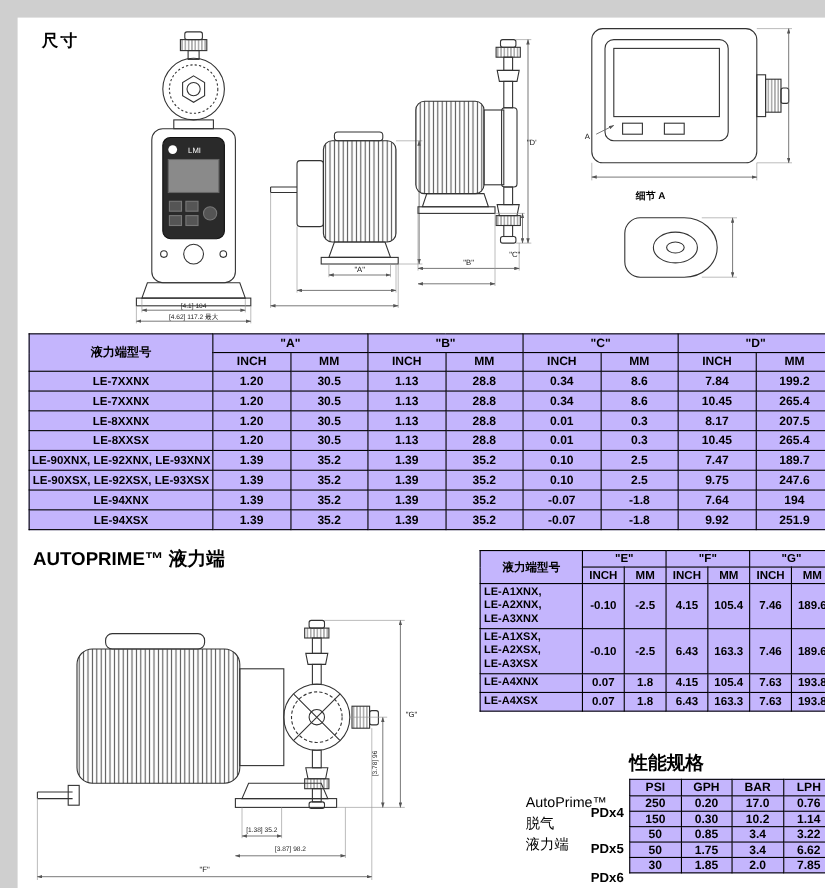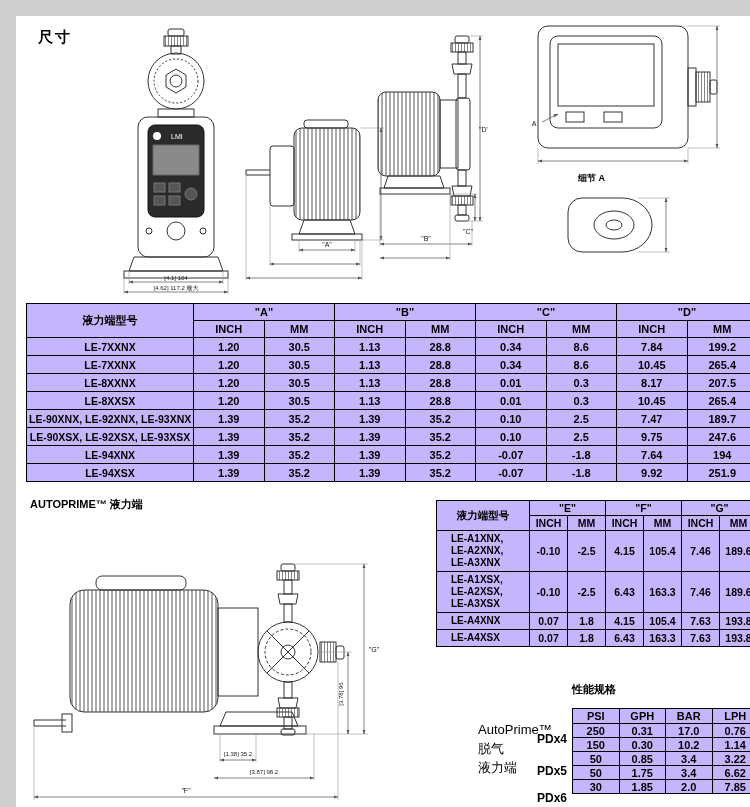--- a/index.html
+++ b/index.html
@@ -1,30 +1,30 @@
 <!DOCTYPE html>
 <html><head>
 <meta charset="utf-8">
 <style>
   *{margin:0;padding:0;box-sizing:border-box}
   body{background:#cfcfcf;font-family:"Liberation Sans",sans-serif;color:#000}
   .page{position:relative;width:744px;height:801px;background:#fff;overflow:hidden;margin:16px}
   .abs{position:absolute}
   .page-title{position:absolute;left:22px;top:12px;font-size:15px;font-weight:bold;letter-spacing:2px}
-  .sec-title{position:absolute;font-size:11px;font-weight:bold}
+  .sec-title{position:absolute;font-size:17px;font-weight:bold}
   table{border-collapse:collapse;table-layout:fixed;background:#c4b5fd}
   th,td{border:1px solid #000;font-size:11px;font-weight:bold;text-align:center;padding:0 2px;overflow:hidden}
   .t-main{position:absolute;left:10px;top:287px;width:731px}
   .t-main th{height:17px}
   .t-main td{height:18px}
   .t-main .model{font-size:10.5px;white-space:nowrap}
   .t-ap{position:absolute;left:420px;top:484px;width:321px}
   .t-ap th{height:15px;font-size:10.5px}
   .t-ap td{height:17px;font-size:10.5px}
-  .t-ap .model{text-align:left;white-space:pre-line;line-height:12px;padding:2px 14px;font-size:10px}
+  .t-ap .model{text-align:left;white-space:pre-line;line-height:12px;padding:2px 3px;font-size:10px}
   .t-perf{position:absolute;left:556px;top:692px;width:186px}
   .t-perf th{height:15px}
   .t-perf td{height:14px}
   .sideLabel{position:absolute;left:462px;top:704px;font-size:13px;font-weight:normal;line-height:19px;white-space:pre-line}
   .pd{position:absolute;left:521px;font-size:12px;font-weight:bold}
   
   .ln{stroke:#333;fill:none;stroke-width:1}
   .dl{stroke:#666;fill:none;stroke-width:.8}
   .ext{stroke:#999;fill:none;stroke-width:.6}
   text.dim{fill:#222;stroke:none;font-size:6px;text-anchor:middle;font-weight:normal}
@@ -442,21 +442,21 @@
       <tr>
         <th>PSI</th>
         <th>GPH</th>
         <th>BAR</th>
         <th>LPH</th>
       </tr>
     </thead>
     <tbody>
       <tr>
           <td>250</td>
-          <td>0.31</td>
+          <td>0.20</td>
           <td>17.0</td>
           <td>0.76</td>
         </tr>
       <tr>
           <td>150</td>
           <td>0.30</td>
           <td>10.2</td>
           <td>1.14</td>
         </tr>
       <tr>

